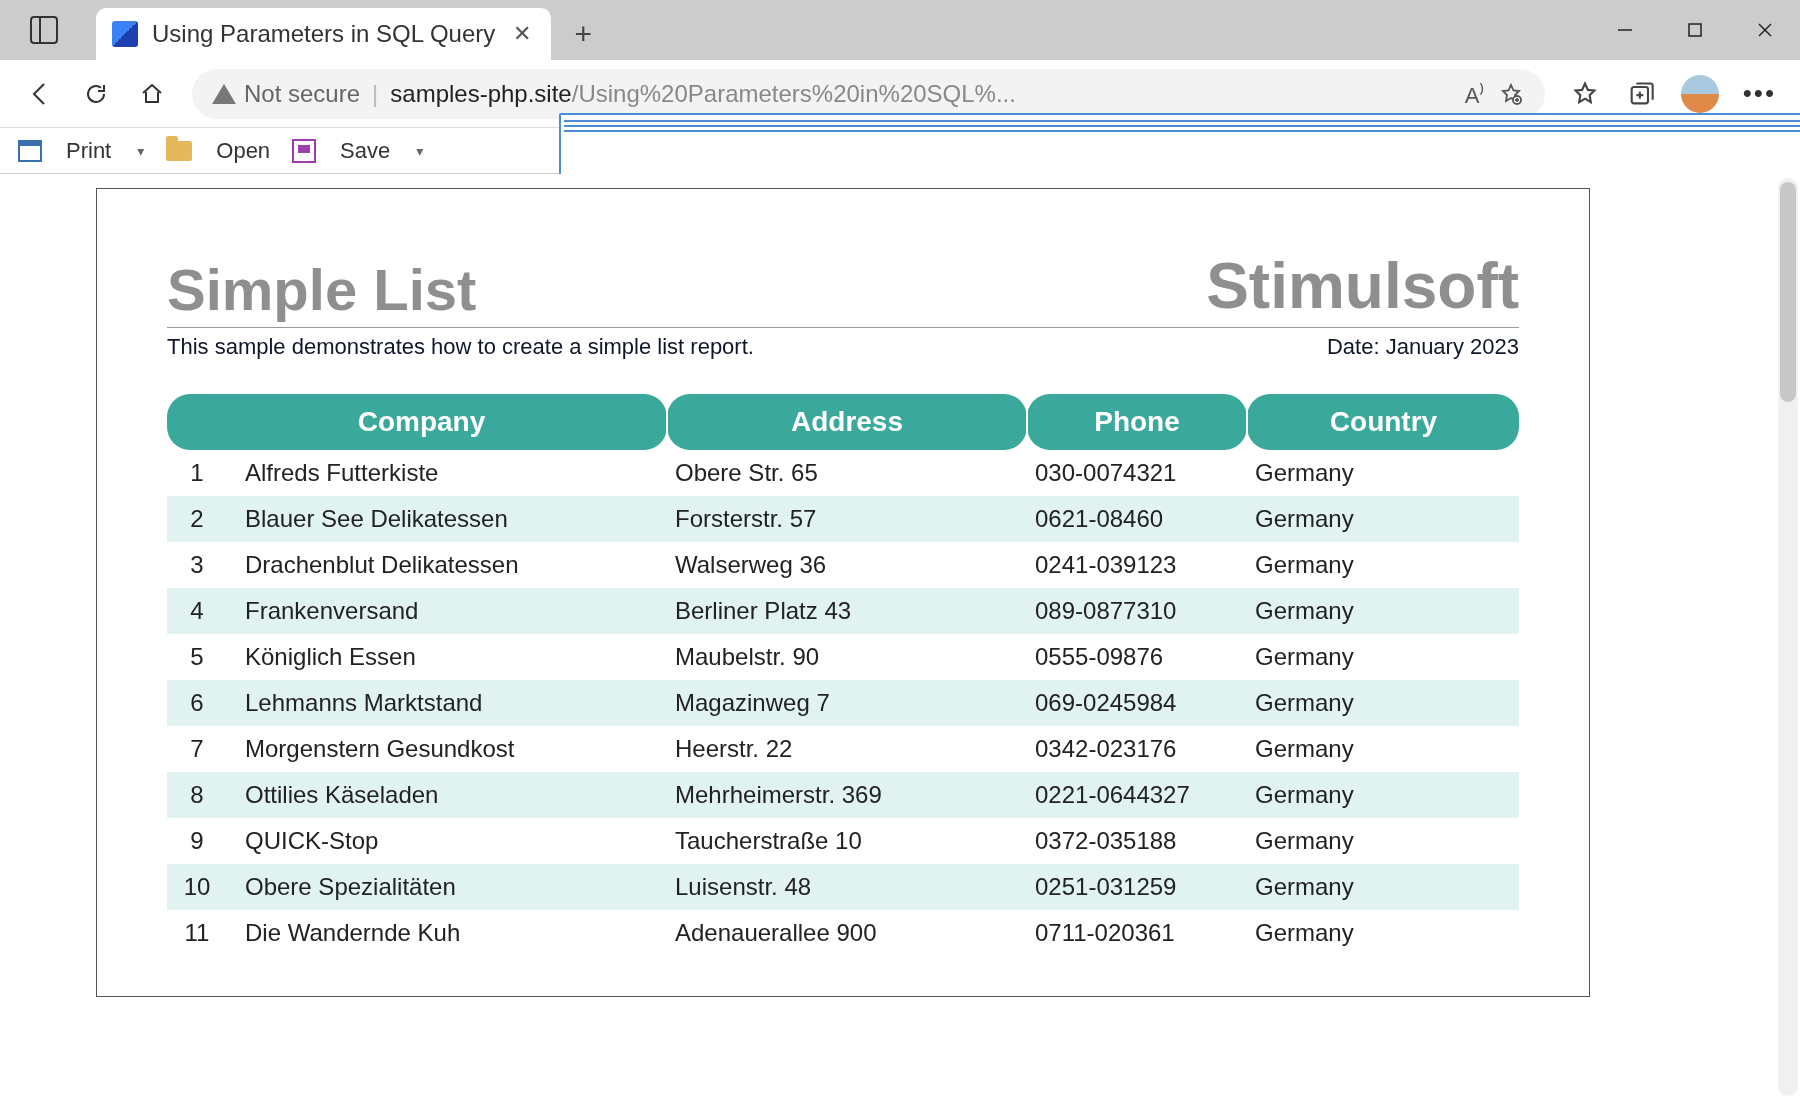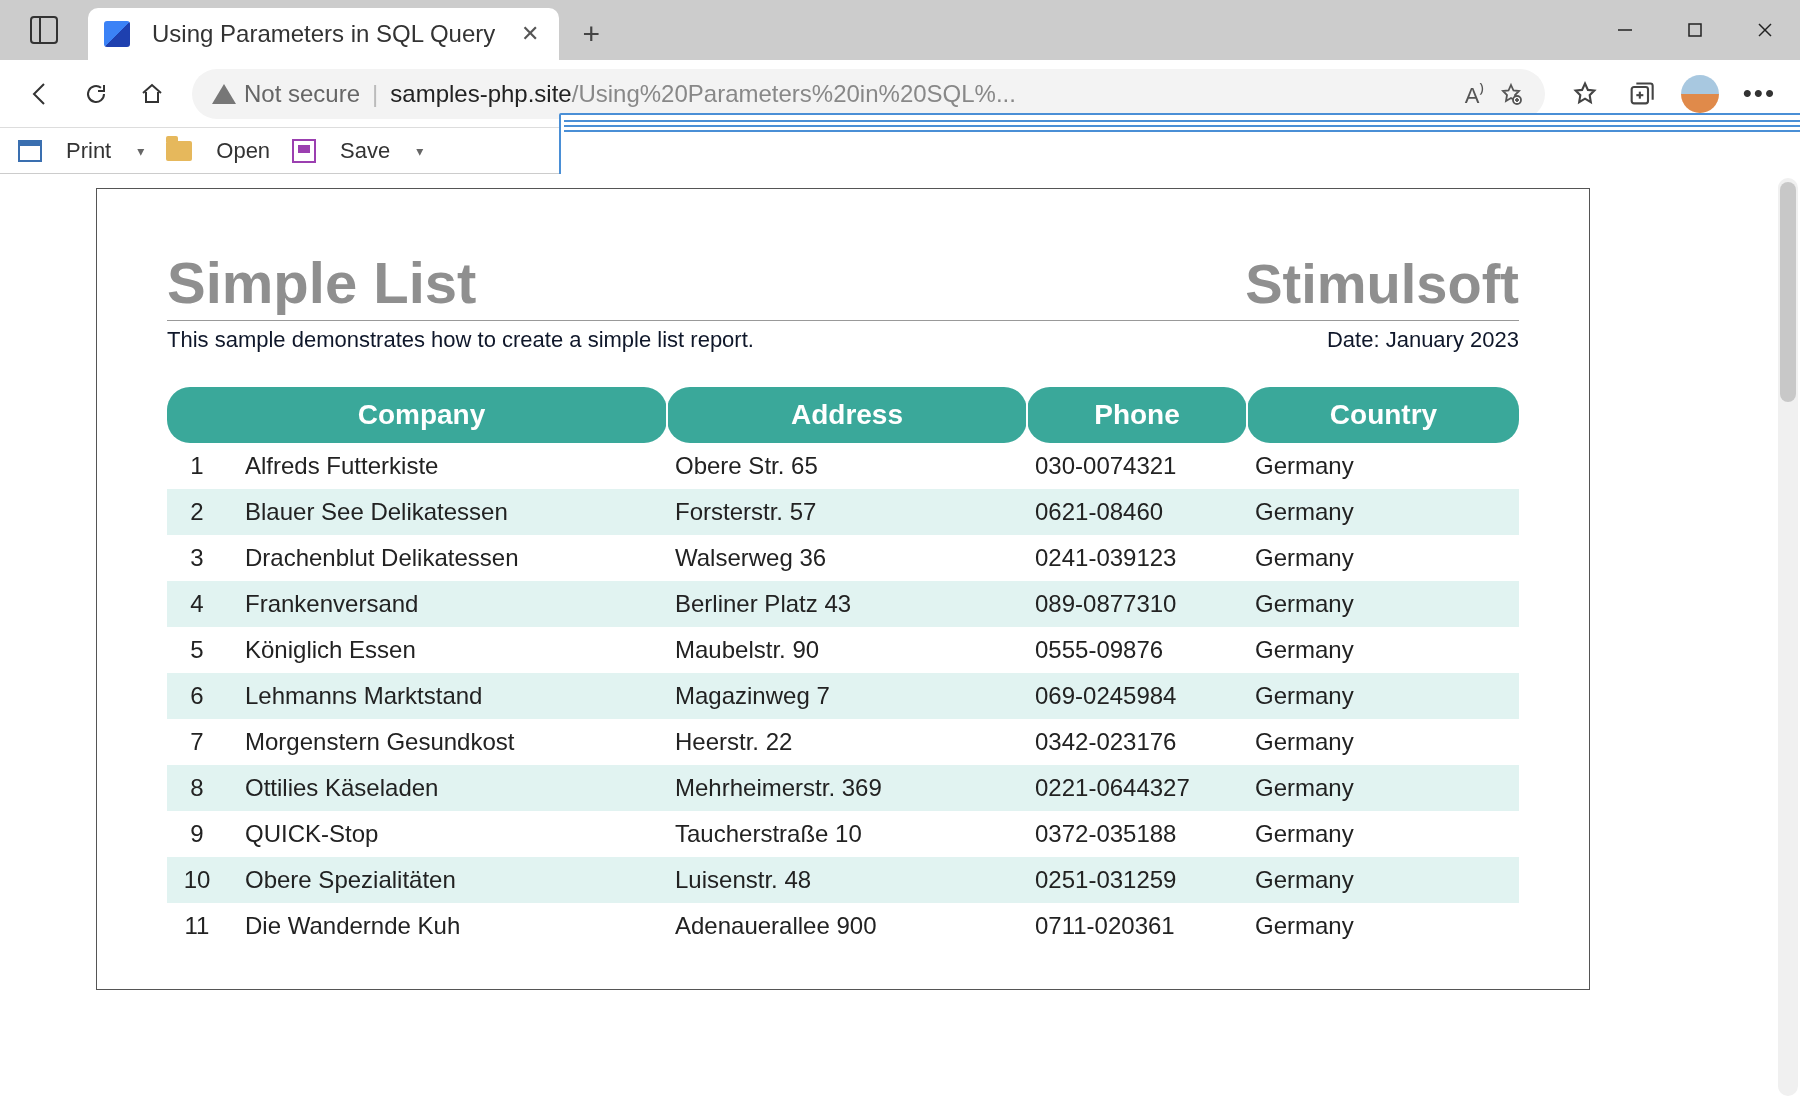--- a/index.html
+++ b/index.html
@@ -39,23 +39,23 @@
     left:7px; top:0; bottom:0;
     width:2px; background:#333;
   }
   .tab {
     display:flex;
     align-items:center;
     background:#fff;
     height:52px;
     border-radius:10px 10px 0 0;
     padding:0 16px;
-    gap:22px;
+    gap:14px;
     min-width:440px;
-    margin-left:10px;
+    margin-left:18px;
   }
   .tab-favicon {
     width:26px;height:26px;
     background:linear-gradient(135deg,#3b82f6 50%,#1e40af 50%);
     border-radius:3px;
   }
   .tab-title { font-size:24px; color:#333; flex:1; white-space:nowrap; overflow:hidden; text-overflow:ellipsis;}
   .tab-close {
     font-size:22px; color:#555; cursor:pointer;
     width:26px;height:26px;display:flex;align-items:center;justify-content:center;
@@ -167,21 +167,21 @@
     border:1px solid #555;
     background:#fff;
     padding:60px 70px 40px 70px;
   }
   .page-head {
     display:flex;align-items:flex-end;justify-content:space-between;
     border-bottom:1px solid #999;
     padding-bottom:4px;
   }
   .rpt-title { font-size:58px;font-weight:700;color:#8f8f8f; }
-  .rpt-brand { font-size:56px;font-weight:700;color:#8f8f8f; }
+  .rpt-brand { font-size:64px;font-weight:700;color:#8f8f8f; }
   .page-sub {
     display:flex;justify-content:space-between;
     font-size:22px;color:#0f172a;margin-top:6px;margin-bottom:34px;
   }
 
   table.data {
     width:100%;
     border-collapse:collapse;
     font-size:24px;
   }

